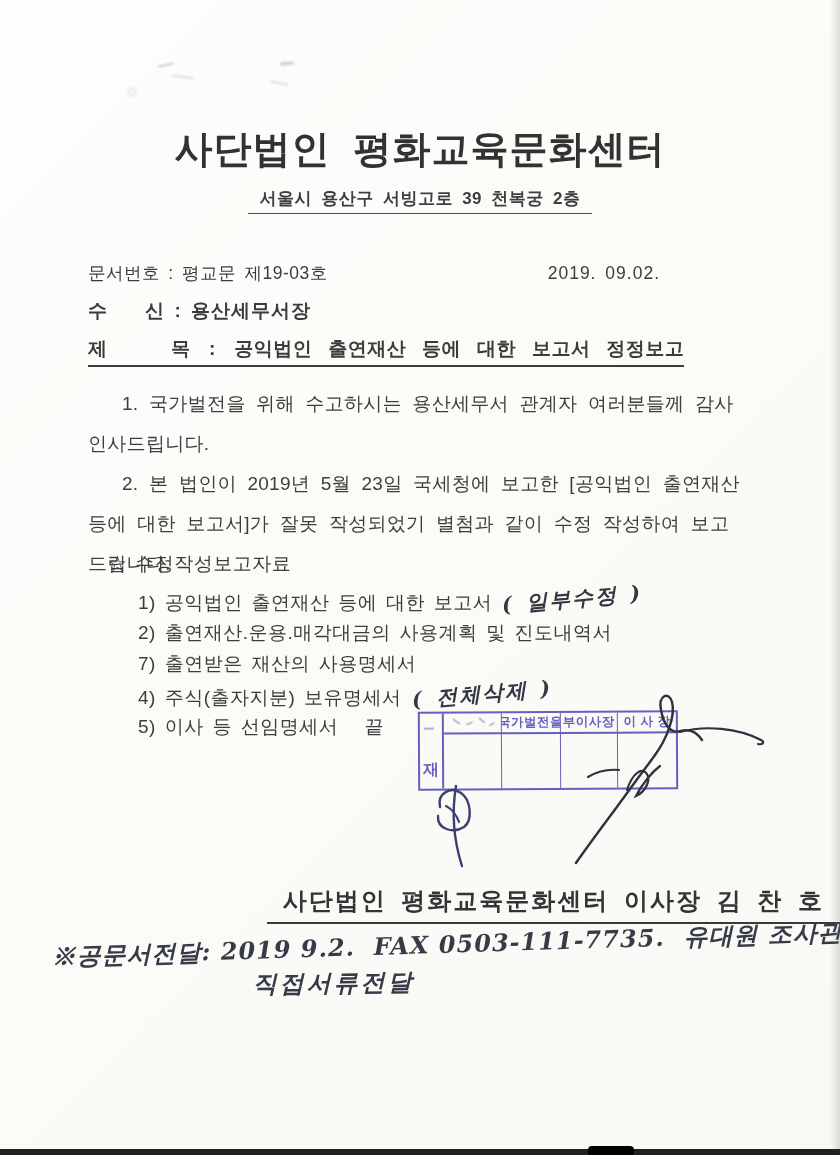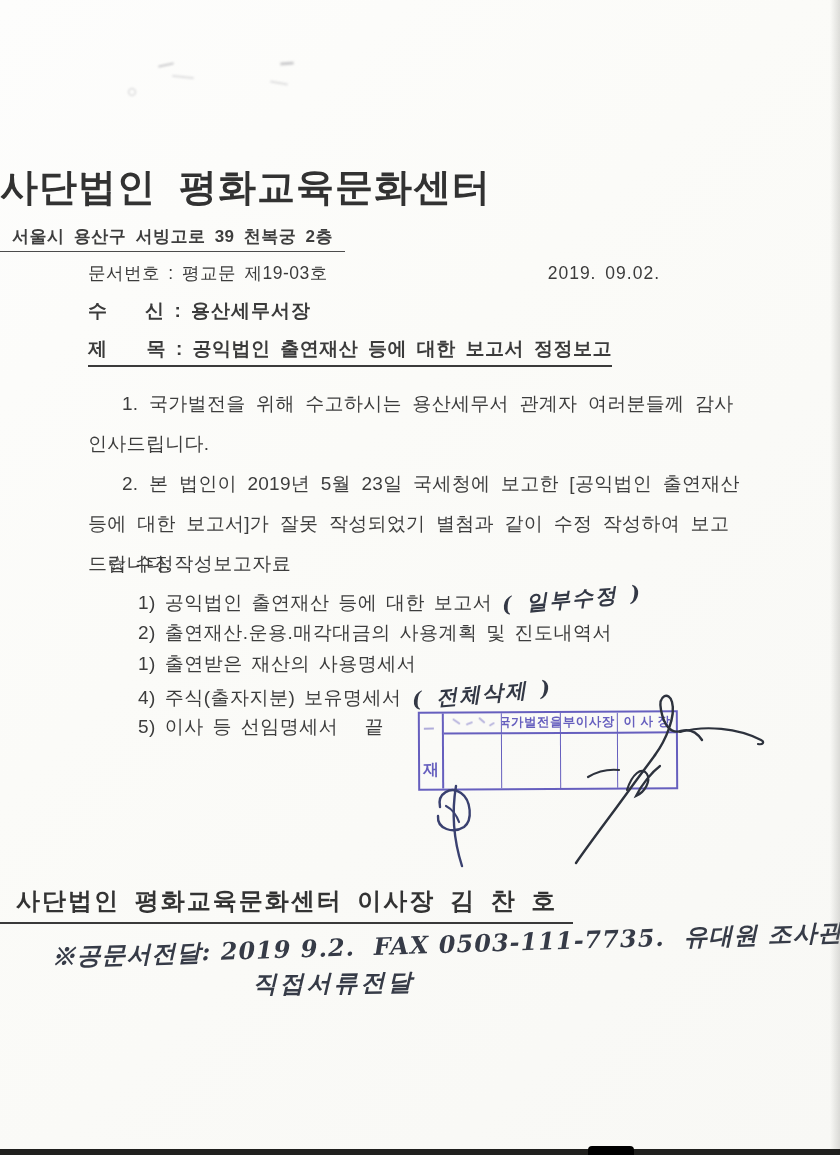--- a/index.html
+++ b/index.html
@@ -23,21 +23,21 @@
   
   .corner-smudge { position:absolute; left:120px; top:52px; width:210px; height:50px; opacity:.5; }
   .corner-smudge i { position:absolute; display:block; background:#9a9aa0; border-radius:2px; filter:blur(1px); }
   .corner-smudge i:nth-child(1){ left:38px; top:12px; width:16px; height:2px; transform:rotate(-12deg); }
   .corner-smudge i:nth-child(2){ left:52px; top:24px; width:22px; height:2px; transform:rotate(6deg); opacity:.6;}
   .corner-smudge i:nth-child(3){ left:160px; top:10px; width:14px; height:3px; transform:rotate(-4deg); }
   .corner-smudge i:nth-child(4){ left:150px; top:30px; width:18px; height:2px; transform:rotate(10deg); opacity:.6;}
   .corner-smudge i:nth-child(5){ left:8px; top:36px; width:8px; height:8px; border-radius:50%; background:transparent; border:1px solid #9a9aa0; }
 
   
-  .letterhead { position:absolute; top:124px; left:0; right:0; text-align:left;margin-top:38px; }
+  .letterhead { position:absolute; top:124px; left:0; right:0; text-align:center; }
   .org-name {
     font-size:38px; font-weight:800; letter-spacing:1px; color:#323232;
     white-space:pre;
   }
   .lh-line { margin-top:12px; }
   .lh-line span {
     display:inline-block; font-size:17px; font-weight:600; color:#3e3e3e;
     letter-spacing:.5px; word-spacing:4px; white-space:pre;
     border-bottom:1.5px solid #4c4c4c; padding:0 12px 3px;
   }
@@ -45,21 +45,21 @@
   .lh-line.phone span { padding-bottom:2px; }
 
   
   .meta { position:absolute; top:261px; left:88px; width:664px; font-size:17.5px; color:#3b3b3b; }
   .meta-row1 { display:flex; justify-content:space-between; align-items:baseline; white-space:pre; letter-spacing:.5px; word-spacing:3px;}
   .meta-row1 .date { margin-right:92px; letter-spacing:1px; }
   .meta-row2 { margin-top:13px; font-size:19px; font-weight:700; white-space:pre; letter-spacing:1px; word-spacing:3px; }
   .meta-row3 { margin-top:12px; font-size:19px; font-weight:700; }
   .meta-row3 span {
     display:inline-block; white-space:pre; letter-spacing:.5px; word-spacing:4px;
-    border-bottom:2px solid #3b3b3b; padding-bottom:3px;
+    border-bottom:2px solid #3b3b3b; padding-bottom:3px;font-family:Liberation Mono, monospace;
   }
 
   
   .body-text { position:absolute; top:384px; left:88px; width:668px; font-size:19px; line-height:40px; letter-spacing:.3px; word-spacing:5px; color:#3d3d3d; }
   .body-text p { text-indent:34px; }
 
   
   .report-list { position:absolute; top:551px; left:108px; width:620px; font-size:19px; color:#3c3c3c; }
   .report-list .heading { white-space:pre; letter-spacing:.5px; word-spacing:2px; }
   .report-list ul { list-style:none; margin-top:11px; }
@@ -92,21 +92,21 @@
   .smudge-cell i { position:absolute; background:var(--stamp_blue); display:block; height:2px; border-radius:1px; }
   .smudge-cell i:nth-child(1){ left:8px; top:7px; width:9px; transform:rotate(35deg); }
   .smudge-cell i:nth-child(2){ left:22px; top:9px; width:7px; transform:rotate(-20deg); }
   .smudge-cell i:nth-child(3){ left:34px; top:6px; width:8px; transform:rotate(40deg); }
   .smudge-cell i:nth-child(4){ left:45px; top:10px; width:6px; transform:rotate(-30deg); }
 
   
   .sign-svg { position:absolute; left:380px; top:670px; width:420px; height:220px; pointer-events:none; }
 
   
-  .signature-line { position:absolute; top:885px; left:0; right:0; text-align:left; }
+  .signature-line { position:absolute; top:885px; left:0; right:0; text-align:right; }
   .signature-line span {
     display:inline-block; font-size:24px; font-weight:800; color:#333;
     letter-spacing:2px; word-spacing:6px; white-space:pre;
     border-bottom:2.5px solid #3a3a3a; padding:0 16px 5px;
   }
 
   
   .note {
     position:absolute; left:52px; top:931px; width:640px;
     font-family:"DejaVu Serif", serif; font-style:italic; font-weight:600;
@@ -149,21 +149,21 @@
   <div class="body-text">
     <p>1. 국가벌전을 위해 수고하시는 용산세무서 관계자 여러분들께 감사 인사드립니다.</p>
     <p>2. 본 법인이 2019년 5월 23일 국세청에 보고한 [공익법인 출연재산 등에 대한 보고서]가 잘못 작성되었기 별첨과 같이 수정 작성하여 보고 드립니다.</p>
   </div>
 
   <div class="report-list">
     <div class="heading">☆ 수정작성보고자료</div>
     <ul>
       <li><span>1) 공익법인 출연재산 등에 대한 보고서</span><span class="hand">( 일부수정 )</span></li>
       <li><span>2) 출연재산.운용.매각대금의 사용계획 및 진도내역서</span><span class="hand"></span></li>
-      <li><span>1) 출연받은 재산의 사용명세서</span><span class="hand"></span></li>
+      <li><span>7) 출연받은 재산의 사용명세서</span><span class="hand"></span></li>
       <li><span>4) 주식(출자지분) 보유명세서</span><span class="hand">( 전체삭제 )</span></li>
       <li><span>5) 이사 등 선임명세서   끝</span><span class="hand"></span></li>
     </ul>
   </div>
 
   <div class="stamp-block">
     <div class="stamp-vcol">
       <div class="tick"></div>
       <div class="vlabel">재</div>
     </div>

